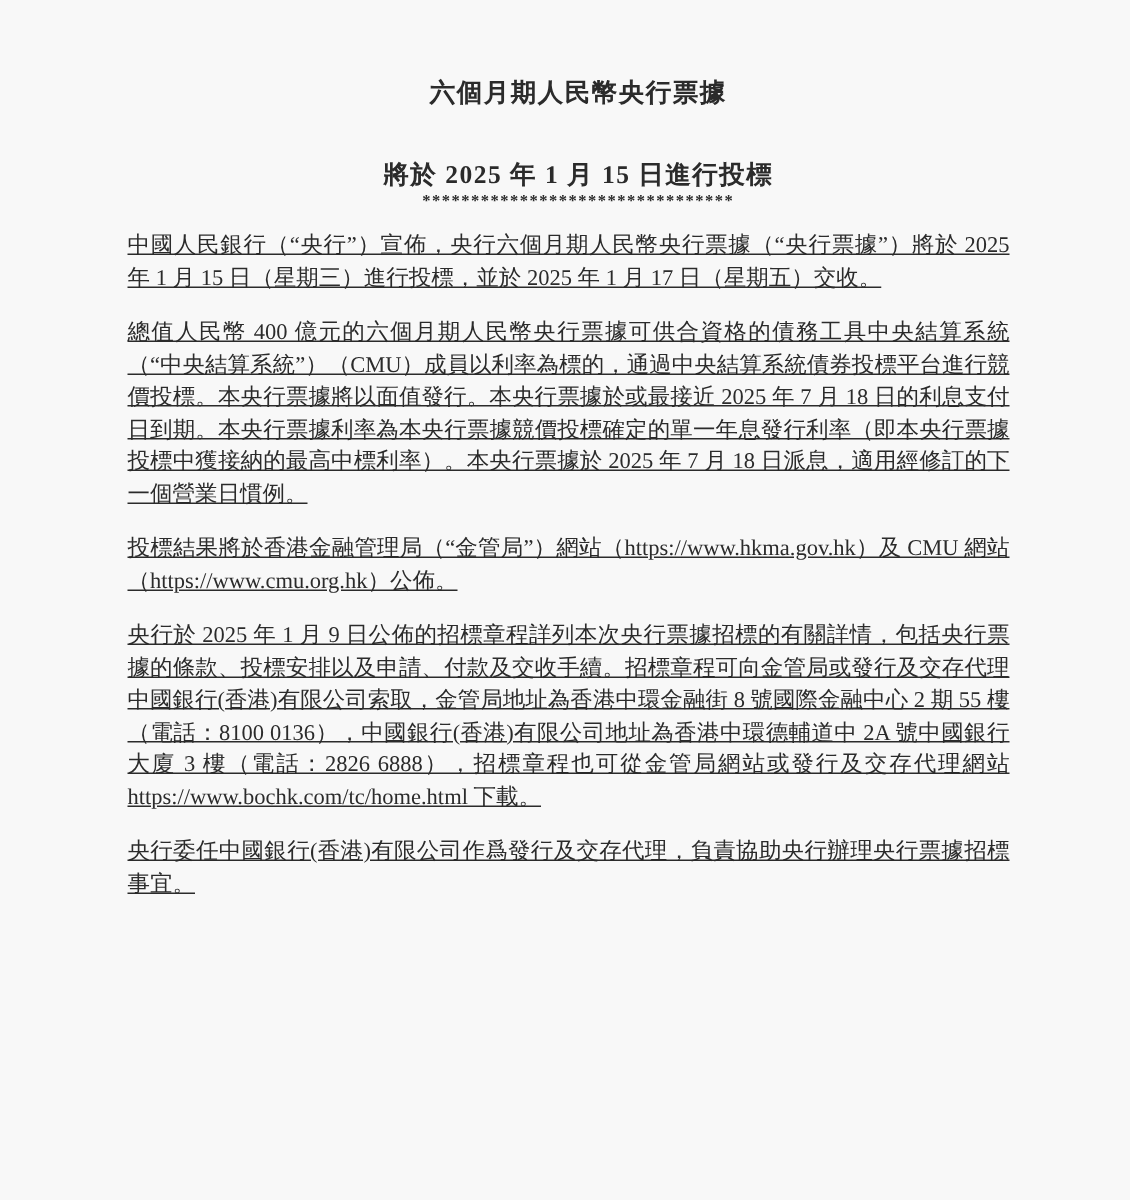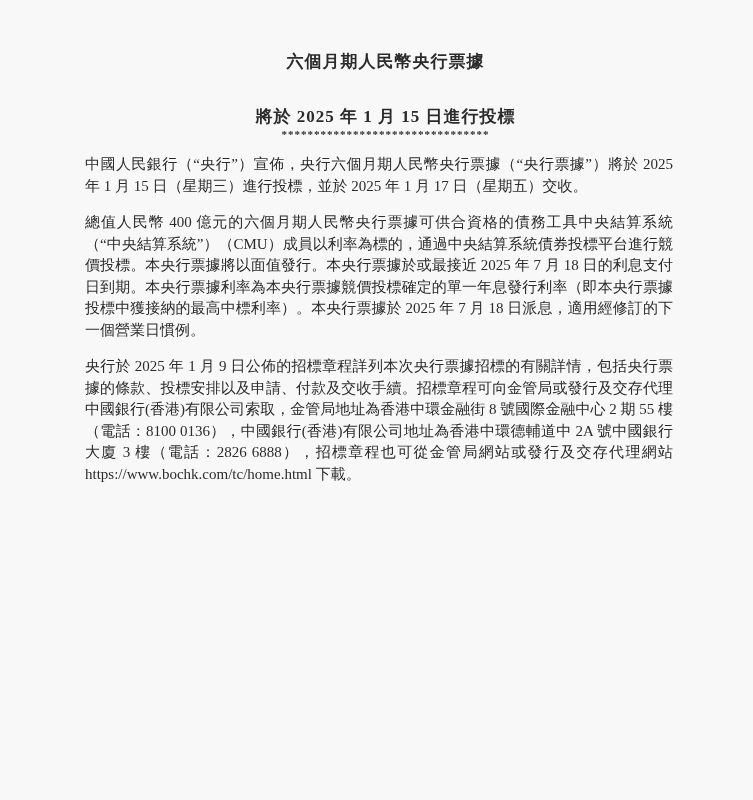--- a/index.html
+++ b/index.html
@@ -41,32 +41,35 @@
     font-weight: bold;
     letter-spacing: 1px;
     line-height: 12px;
     margin: 0 0 14px 0;
     color: #2b2b2b;
   }
   .doc-body p {
     text-align: justify;
     line-height: 21.5px;
     margin: 0 13px 15px 0;
+    text-decoration: underline;
   }
 </style>
 </head>
 <body style="background: rgb(248, 248, 248);">
 
 <div class="page" style="color: rgb(43, 43, 43);">
 
   <h1 class="doc-title">六個月期人民幣央行票據</h1>
 
   <h2 class="doc-subtitle">將於 2025 年 1 月 15 日進行投標</h2>
 
   <div class="doc-divider">********************************</div>
 
   <div class="doc-body">
     <p>中國人民銀行（“央行”）宣佈，央行六個月期人民幣央行票據（“央行票據”）將於 2025 年 1 月 15 日（星期三）進行投標，並於 2025 年 1 月 17 日（星期五）交收。</p>
     <p>總值人民幣 400 億元的六個月期人民幣央行票據可供合資格的債務工具中央結算系統（“中央結算系統”）（CMU）成員以利率為標的，通過中央結算系統債券投標平台進行競價投標。本央行票據將以面值發行。本央行票據於或最接近 2025 年 7 月 18 日的利息支付日到期。本央行票據利率為本央行票據競價投標確定的單一年息發行利率（即本央行票據投標中獲接納的最高中標利率）。本央行票據於 2025 年 7 月 18 日派息，適用經修訂的下一個營業日慣例。</p>
+    <p>投標結果將於香港金融管理局（“金管局”）網站（https://www.hkma.gov.hk）及 CMU 網站（https://www.cmu.org.hk）公佈。</p>
     <p>央行於 2025 年 1 月 9 日公佈的招標章程詳列本次央行票據招標的有關詳情，包括央行票據的條款、投標安排以及申請、付款及交收手續。招標章程可向金管局或發行及交存代理中國銀行(香港)有限公司索取，金管局地址為香港中環金融街 8 號國際金融中心 2 期 55 樓（電話：8100 0136），中國銀行(香港)有限公司地址為香港中環德輔道中 2A 號中國銀行大廈 3 樓（電話：2826 6888），招標章程也可從金管局網站或發行及交存代理網站 https://www.bochk.com/tc/home.html 下載。</p>
+    <p>央行委任中國銀行(香港)有限公司作爲發行及交存代理，負責協助央行辦理央行票據招標事宜。</p>
   </div>
 
 </div>
 
 </body></html>

